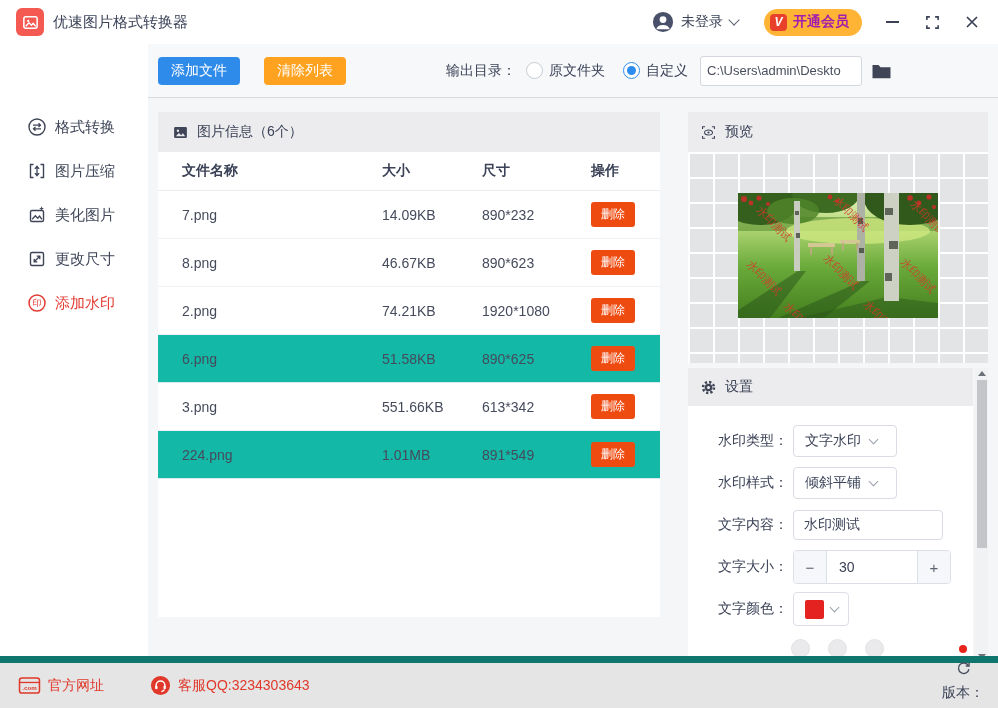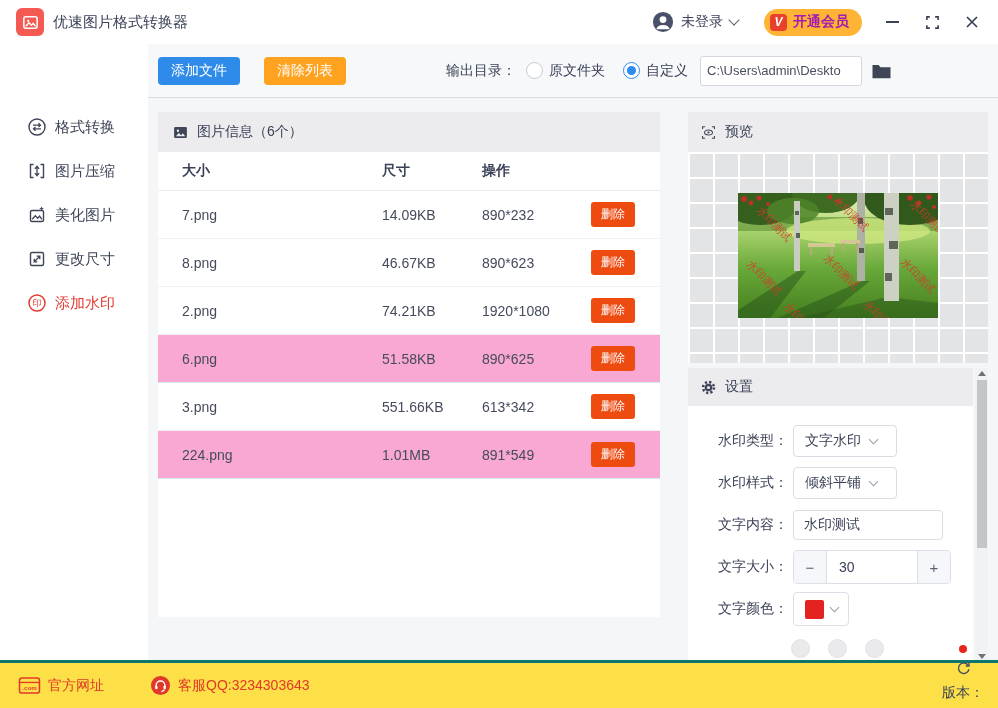--- a/index.html
+++ b/index.html
@@ -54,21 +54,21 @@
   .folder-ic{margin-left:9px;cursor:pointer;display:flex;}
   .btn-start{background:#ee4b11;height:31px;font-size:15px;padding:0 20px;margin-left:13px;}
   
   .table-panel{position:absolute;left:10px;top:68px;width:502px;bottom:46px;background:#fff;}
   .panel-head{height:40px;background:#ececee;display:flex;align-items:center;gap:8px;
     padding:0 14px;color:#3b4257;font-size:14px;}
   .thead{height:38px;display:grid;grid-template-columns:200px 100px 109px auto;align-items:center;
     padding-left:24px;font-weight:bold;color:#3b4257;border-bottom:1px solid #ebedf0;}
   .trow{height:47px;display:grid;grid-template-columns:200px 100px 109px auto;align-items:center;
     padding-left:24px;color:#454b5c;border-bottom:1px solid #f0f1f3;background:#fff;}
-  .trow.hl{background:#f9a8d4;border-bottom-color:#d9e9f4;}
+  .trow.hl{background:#14b8a6;border-bottom-color:#d9e9f4;}
   .del-btn{width:44px;height:25px;background:#ee4b11;border:none;border-radius:3px;color:#fff;
     font-size:12px;cursor:pointer;font-family:inherit;}
   
   .right-panel{position:absolute;left:540px;top:68px;width:300px;bottom:0;}
   .prev-head{position:absolute;top:0;left:0;right:0;height:40px;background:#ececee;
     display:flex;align-items:center;gap:8px;padding:0 12px;box-sizing:border-box;}
   .checker{position:absolute;top:40px;left:0;right:0;height:211px;
     background-color:#e3e4e6;
     background-image:linear-gradient(#fff 0 2px,transparent 2px),linear-gradient(90deg,#fff 0 2px,transparent 2px);
     background-size:25px 25px;}
@@ -94,22 +94,22 @@
   .dots{display:flex;gap:18px;margin:9px 0 0 103px;}
   .dot{width:17px;height:17px;border-radius:50%;background:#eaeaec;border:1px solid #e2e2e5;cursor:pointer;}
   
   .sbar{position:absolute;top:256px;left:287px;width:13px;bottom:0;background:#f1f2f4;}
   .sb-thumb{position:absolute;top:12px;left:1.5px;width:10px;height:168px;background:#c4c5c8;cursor:pointer;}
   .sb-up,.sb-down{position:absolute;left:3px;width:0;height:0;border-left:4px solid transparent;
     border-right:4px solid transparent;cursor:pointer;}
   .sb-up{top:3px;border-bottom:5px solid #6d7178;}
   .sb-down{bottom:4px;border-top:5px solid #6d7178;}
   
-  .footer{position:absolute;left:0;right:0;bottom:0;height:45px;background:#fde047;
-    border-top:3px solid #0f766e;display:flex;align-items:center;}
+  .footer{position:absolute;left:0;right:0;bottom:0;height:45px;background:#e5e5e5;
+    border-top:7px solid #0f766e;display:flex;align-items:center;}
   .f-link{display:flex;align-items:center;gap:7px;color:#e0382a;cursor:pointer;}
   .f-web{margin-left:18px;}
   .f-qq{margin-left:46px;text-align:center;}
   .f-right{margin-left:auto;display:flex;align-items:center;gap:8px;margin-right:14px;color:#3b4257;flex-direction:column;}
   .red-dot{width:8px;height:8px;border-radius:50%;background:#e8251c;}
   .muted-ic{display:flex;}
 </style>
 </head>
 <body>
 
@@ -216,20 +216,21 @@
   <div class="table-panel">
     <div class="panel-head">
       <svg width="17" height="17" viewBox="0 0 20 20">
           <rect x="2.5" y="3.5" width="15" height="13" rx="1.5" fill="#3f4557"></rect>
           <circle cx="7" cy="8" r="1.4" fill="#ececee"></circle>
           <path d="M4.5 14.5 l3.6-4 2.7 2.7 2-2.2 2.7 3.5 z" fill="#ececee"></path>
         </svg>
       <span>图片信息（6个）</span>
     </div>
     <div class="thead">
+      <span>文件名称</span>
       <span>大小</span>
       <span>尺寸</span>
       <span>操作</span>
     </div>
     <div class="trow">
       <span>7.png</span>
       <span>14.09KB</span>
       <span>890*232</span>
       <span><button class="del-btn">删除</button></span>
     </div>

